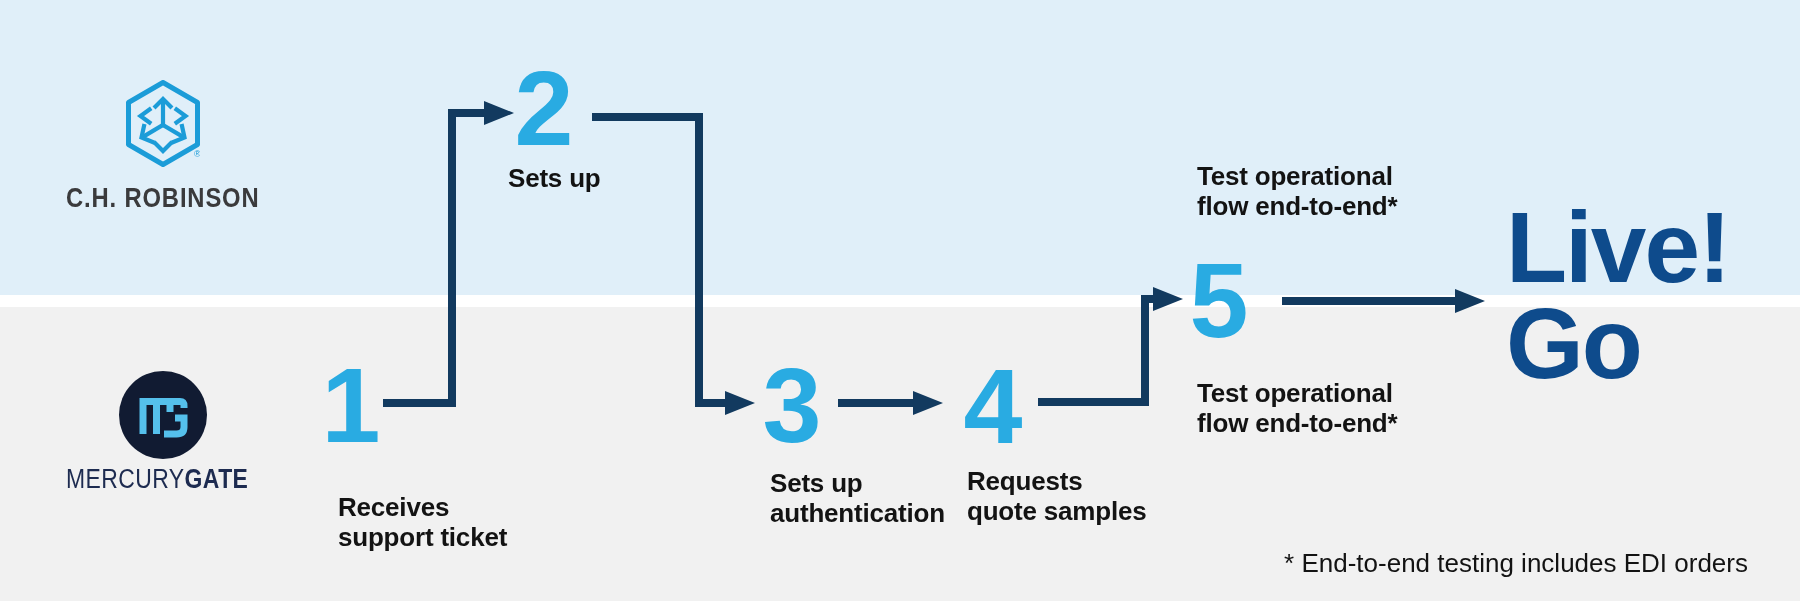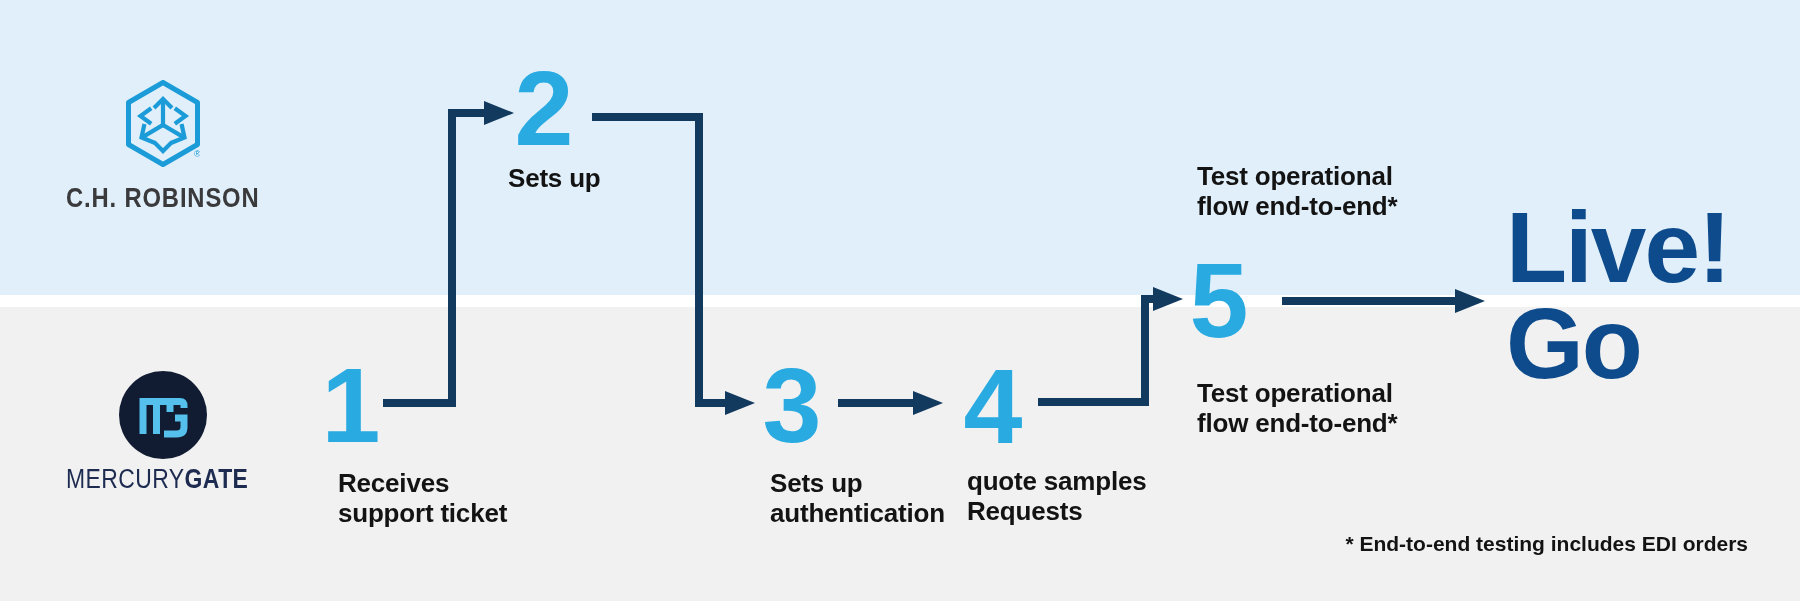--- a/index.html
+++ b/index.html
@@ -49,22 +49,22 @@
     border-top:12px solid transparent;border-bottom:12px solid transparent;
     border-left:30px solid var(--arrow-navy);
   }
 
   .golive{
     position:absolute;left:1506px;top:199px;
     font-size:100px;line-height:96px;font-weight:bold;color:var(--golive-blue);
     letter-spacing:-2px;white-space:nowrap;
   }
   .footnote{
-    position:absolute;right:52px;top:532px;font-size:21px;
-    color:var(--text-dark);white-space:nowrap;font-weight:bold;
+    position:absolute;right:52px;top:548px;font-size:26px;
+    color:var(--text-dark);white-space:nowrap;
   }
 </style>
 </head>
 <body>
 
 <div class="canvas">
 
   <div class="band band-top"></div>
   <div class="band band-divider"></div>
   <div class="band band-bottom"></div>
@@ -102,34 +102,34 @@
       <span>MERCURY</span><b>GATE</b>
     </div>
   </div>
 
   <div class="num" style="left:351px;top:352px">1</div>
   <div class="num" style="left:544px;top:55px">2</div>
   <div class="num" style="left:792px;top:352px">3</div>
   <div class="num" style="left:993px;top:353px">4</div>
   <div class="num" style="left:1219px;top:247px">5</div>
 
-  <div class="lbl" style="left:338px;top:468px">
+  <div class="lbl" style="left:338px;top:492px">
     <div>Receives</div>
     <div>support ticket</div>
   </div>
   <div class="lbl" style="left:508px;top:163px">
     <div>Sets up</div>
   </div>
   <div class="lbl" style="left:770px;top:468px">
     <div>Sets up</div>
     <div>authentication</div>
   </div>
   <div class="lbl" style="left:967px;top:466px">
+    <div>Requests</div>
     <div>quote samples</div>
-    <div>Requests</div>
   </div>
   <div class="lbl" style="left:1197px;top:161px">
     <div>Test operational</div>
     <div>flow end-to-end*</div>
   </div>
   <div class="lbl" style="left:1197px;top:378px">
     <div>Test operational</div>
     <div>flow end-to-end*</div>
   </div>
 

